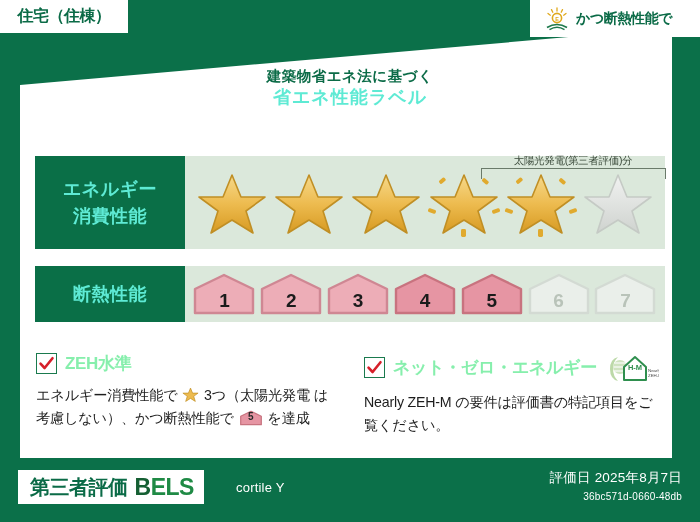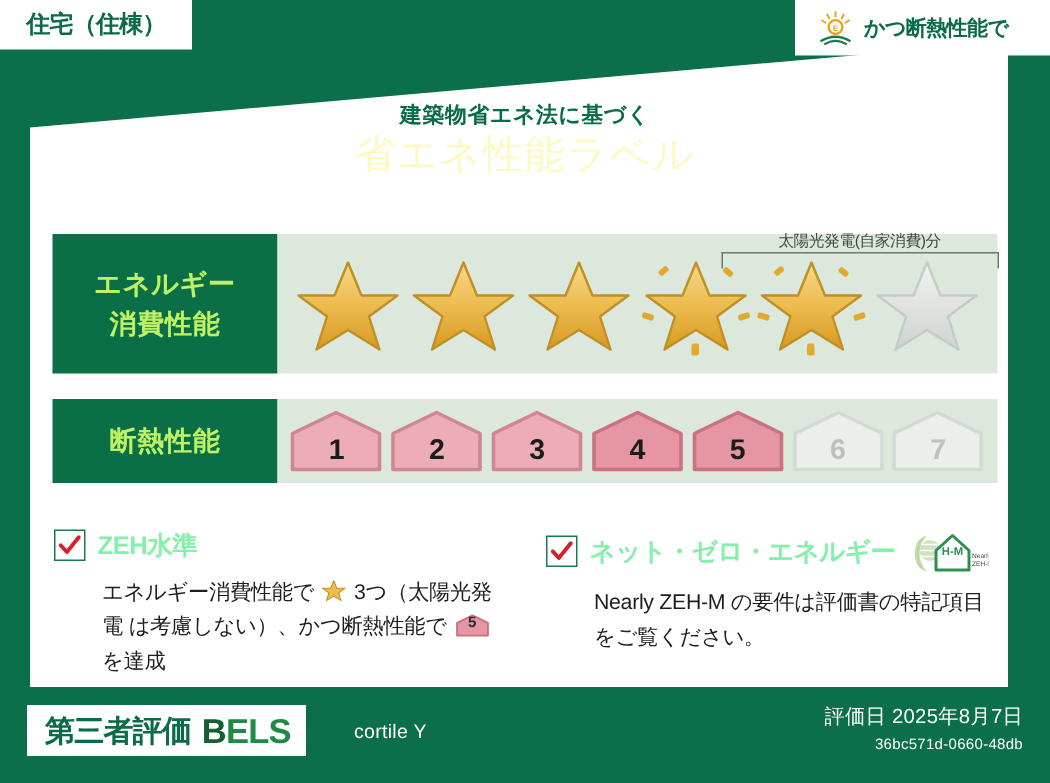--- a/index.html
+++ b/index.html
@@ -42,33 +42,33 @@
     clip-path:polygon(0 57px, 100% 0, 100% 100%, 0 100%);
   }
   
   .sub-title{
     position:absolute;left:0;right:0;top:67px;
     text-align:center;font-size:14.5px;font-weight:bold;
     color:#0b6b47;letter-spacing:0.5px;
   }
   .main-title{
     position:absolute;left:0;right:0;top:85px;
-    text-align:center;font-size:27px;font-weight:normal;
-    color:#fef9c3;letter-spacing:1px;
+    text-align:center;font-size:18px;font-weight:bold;
+    color:#5eead4;letter-spacing:1px;
   }
   
   .row{
     position:absolute;left:35px;width:630px;
     display:flex;align-items:stretch;
   }
   .row-energy{top:156px;height:93px;}
   .row-insul{top:266px;height:56px;}
 
   .row-label{
-    background:#0a6f47;color:#bef264;
+    background:#0a6f47;color:#5eead4;
     width:150px;flex:0 0 150px;
     display:flex;flex-direction:column;align-items:center;justify-content:center;
     font-weight:bold;letter-spacing:0.5px;
   }
   .row-energy .row-label{font-size:18px;line-height:1.45;}
   .row-insul .row-label{font-size:18px;text-align:right;}
   .row-body{
     flex:1 1 auto;background:#dbe8db;position:relative;
   }
   
@@ -118,21 +118,20 @@
     width:19px;height:19px;flex:0 0 auto;border:1.6px solid #1a7a4e;
     background:#fff;display:block;
   }
   .col-head .htxt{
     font-size:17px;font-weight:bold;color:#86efac;letter-spacing:-0.3px;
   }
   .zehm-logo{width:52px;height:30px;flex:0 0 auto;display:block;margin-left:2px;}
   .col-body{
     margin-top:9px;font-size:14.2px;line-height:1.62;color:#1d1d1d;
     letter-spacing:-0.2px;
-    margin-left:32px;
   }
   .inline-star{display:inline-block;width:17px;height:17px;vertical-align:-3px;margin:0 1px;}
   .inline-chip{
     display:inline-block;width:22px;height:16px;vertical-align:-3px;margin:0 2px;
     position:relative;
   }
   .inline-chip svg{display:block;width:22px;height:16px;}
   .inline-chip span{
     position:absolute;left:0;top:0;width:22px;height:16px;
     display:flex;align-items:flex-end;justify-content:center;
@@ -194,21 +193,21 @@
   <div class="sub-title">建築物省エネ法に基づく</div>
   <div class="main-title">省エネ性能ラベル</div>
 
   <div class="row row-energy">
     <div class="row-label">
       <span>エネルギー</span>
       <span>消費性能</span>
     </div>
     <div class="row-body">
 
-      <div class="solar-note">太陽光発電(自家消費)分</div>
+      <div class="solar-note">太陽光発電(第三者評価)分</div>
       <div class="solar-bracket"></div>
 
       <div class="stars">
 
         <div class="star-wrap">
           <svg viewBox="0 0 74 72">
             <defs>
               <linearGradient id="gs1" x1="0" y1="0" x2="0" y2="1">
                 <stop offset="0" stop-color="#f6d98a"></stop>
                   <stop offset="0.5" stop-color="#edbb4f"></stop>

